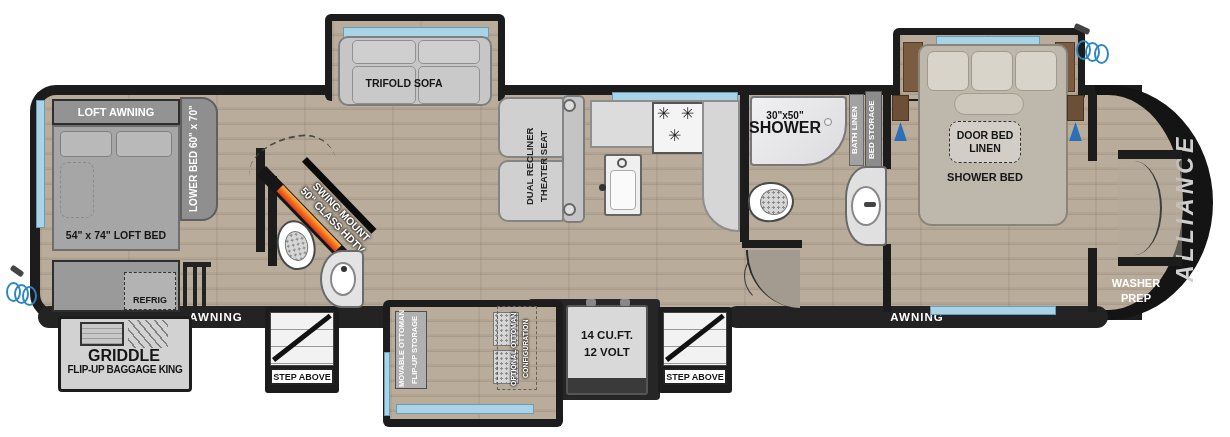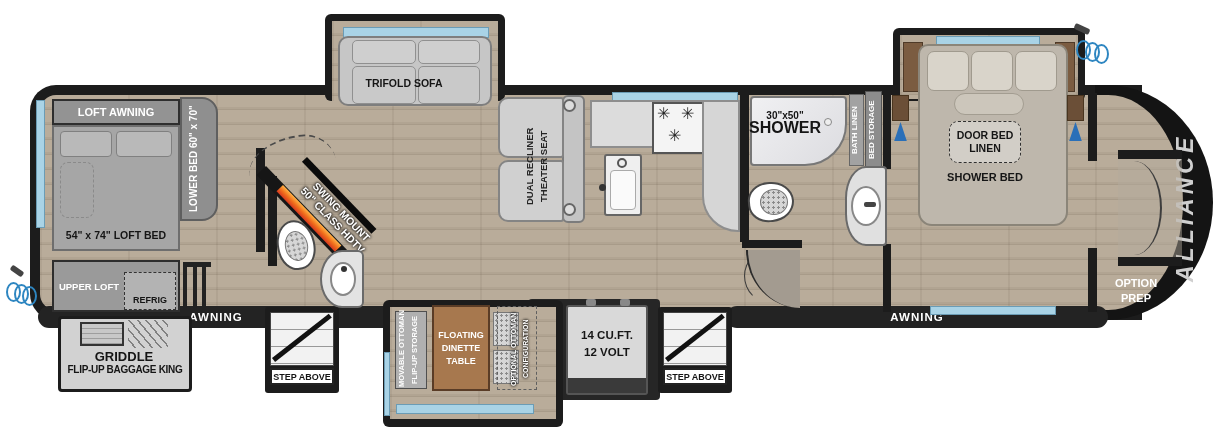--- a/index.html
+++ b/index.html
@@ -57,21 +57,20 @@
     <span class="lbl" style="font-size:11px;">LOFT AWNING</span>
   </div>
   <div class="abs" style="left:52px;top:125px;width:128px;height:126px;background:#a6a6a6;border:2px solid #6e6e6e;"></div>
   <div class="abs" style="left:60px;top:131px;width:52px;height:26px;background:#b9b9b9;border:1.5px solid #808080;border-radius:4px;"></div>
   <div class="abs" style="left:116px;top:131px;width:56px;height:26px;background:#b9b9b9;border:1.5px solid #808080;border-radius:4px;"></div>
   <div class="abs" style="left:60px;top:162px;width:34px;height:56px;border:1.5px dashed #8a8a8a;border-radius:8px;"></div>
   <div class="abs ctr dark-lbl" style="left:54px;top:228px;width:124px;height:14px;font-size:10.5px;">54" x 74" LOFT BED</div>
   <div class="abs" style="left:180px;top:97px;width:38px;height:124px;background:#8f8f8f;border:2px solid #5f5f5f;border-radius:0 16px 16px 0;"></div>
   <div class="abs vt lbl" style="left:188px;top:103px;width:22px;height:112px;font-size:10px;">LOWER BED 60" x 70"</div>
   <div class="abs graybox" style="left:52px;top:260px;width:128px;height:52px;"></div>
-  <div class="abs ctr lbl" style="left:56px;top:260px;width:66px;height:52px;font-size:9.5px;">UPPER LOFT</div>
   <div class="abs" style="left:124px;top:272px;width:52px;height:38px;background:#b3b3b3;border:1.5px dashed #333;"></div>
   <div class="abs ctr dark-lbl" style="left:124px;top:292px;width:52px;height:16px;font-size:9px;">REFRIG</div>
   <div class="abs" style="left:183px;top:262px;width:28px;height:48px;background:repeating-linear-gradient(90deg,#222 0 4px,rgba(0,0,0,0) 4px 9.5px);border-top:5px solid #222;"></div>
 
   <div class="abs wall" style="left:256px;top:148px;width:9px;height:104px;"></div>
   <div class="abs wall" style="left:268px;top:176px;width:9px;height:90px;"></div>
   <div class="abs" style="left:266px;top:166px;width:136px;height:13px;background:#161616;transform:rotate(46deg);transform-origin:0 0;"></div>
   <div class="abs" style="left:283px;top:185px;width:84px;height:9px;background:linear-gradient(180deg,#ffb347,#f2711c,#d63920);transform:rotate(46deg);transform-origin:0 0;"></div>
   <div class="abs" style="left:307px;top:157px;width:100px;height:7px;background:#0b0b0b;transform:rotate(46deg);transform-origin:0 0;"></div>
   <div class="abs" style="left:248px;top:136px;width:88px;height:54px;border-top:2px dashed #4a4a4a;border-radius:100% 60% 0 0 / 100% 90% 0 0;transform:rotate(-8deg);"></div>
@@ -149,21 +148,21 @@
   <span class="abs lamp" style="left:1068px;top:122px;width:15px;height:19px;"></span>
   <div class="abs blue" style="left:930px;top:306px;width:126px;height:9px;"></div>
 
   <div class="abs wall" style="left:1088px;top:93px;width:9px;height:68px;"></div>
   <div class="abs wall" style="left:1088px;top:248px;width:9px;height:64px;"></div>
   <div class="abs col lbl" style="left:1160px;top:98px;width:84px;height:34px;line-height:15px;text-align:center;">
     <span style="font-size:11px;">DRYER</span>
     <span style="font-size:11px;">PREP</span>
   </div>
   <div class="abs col lbl" style="left:1090px;top:274px;width:92px;height:34px;line-height:15px;">
-    <span style="font-size:11px;">OPTION</span>
+    <span style="font-size:11px;">WASHER</span>
     <span style="font-size:11px;">PREP</span>
   </div>
   <div class="abs" style="left:1118px;top:150px;width:64px;height:116px;background:rgba(180,170,158,0.45);"></div>
   <div class="abs wall" style="left:1118px;top:150px;width:64px;height:9px;"></div>
   <div class="abs wall" style="left:1118px;top:257px;width:64px;height:9px;"></div>
   <div class="abs" style="left:1134px;top:161px;width:28px;height:94px;border-right:2px solid #3d3d3d;border-radius:0 100% 100% 0 / 0 50% 50% 0;"></div>
 
   <div class="abs" style="left:528px;top:299px;width:132px;height:101px;background:#262626;border-radius:4px;"></div>
   <div class="abs" style="left:537px;top:314px;width:26px;height:78px;background:#bdbdbd;border:1px solid #555;"></div>
   <div class="abs vt lbl" style="left:538px;top:318px;width:13px;height:70px;font-size:9px;color:#1e1e1e;">PULL-OUT</div>
@@ -177,35 +176,30 @@
     <span class="dark-lbl" style="font-size:11.5px;">12 VOLT</span>
   </div>
 
   <div class="abs wall" style="left:383px;top:300px;width:180px;height:127px;border-radius:6px;"></div>
   <div class="abs floor" style="left:390px;top:307px;width:166px;height:112px;"></div>
   <div class="abs blue" style="left:396px;top:404px;width:138px;height:10px;"></div>
   <div class="abs blue" style="left:384px;top:352px;width:6px;height:64px;"></div>
   <div class="abs" style="left:395px;top:311px;width:32px;height:78px;background:#b0b0b0;border:1.5px solid #4f4f4f;"></div>
   <div class="abs vt lbl" style="left:397px;top:313px;width:13px;height:74px;font-size:7.5px;">MOVABLE OTTOMAN</div>
   <div class="abs vt lbl" style="left:410px;top:313px;width:13px;height:74px;font-size:7.5px;">FLIP-UP STORAGE</div>
-  <div class="abs col" style="left:432px;top:305px;width:58px;height:86px;background:#a7784e;border:2px solid #5a3c26;line-height:13px;">
-    <span class="lbl" style="font-size:9px;">FLOATING</span>
-    <span class="lbl" style="font-size:9px;">DINETTE</span>
-    <span class="lbl" style="font-size:9px;">TABLE</span>
-  </div>
   <div class="abs dotted-cushion" style="left:493px;top:312px;width:26px;height:34px;"></div>
   <div class="abs dotted-cushion" style="left:493px;top:350px;width:26px;height:34px;"></div>
   <div class="abs" style="left:497px;top:306px;width:40px;height:84px;border:1.5px dashed #5f5f5f;"></div>
   <div class="abs vt lbl shadow" style="left:510px;top:310px;width:12px;height:78px;font-size:7px;">OPTIONAL OTTOMAN</div>
   <div class="abs vt lbl shadow" style="left:522px;top:310px;width:12px;height:78px;font-size:7px;">CONFIGURATION</div>
 
   <div class="abs" style="left:58px;top:316px;width:134px;height:76px;background:#d2d2d2;border:3px solid #1c1c1c;border-radius:4px;"></div>
   <div class="abs" style="left:80px;top:322px;width:44px;height:24px;background:repeating-linear-gradient(180deg,#c8c8c8 0 4px,#9e9e9e 4px 5px);border:2px solid #333;"></div>
   <div class="abs" style="left:128px;top:320px;width:40px;height:28px;background:repeating-linear-gradient(50deg,rgba(0,0,0,0) 0 5px,#555 5px 6.5px);opacity:0.65;"></div>
-  <div class="abs ctr dark-lbl" style="left:60px;top:350px;width:128px;height:12px;font-size:13px;">GRIDDLE</div>
+  <div class="abs ctr dark-lbl" style="left:60px;top:350px;width:128px;height:12px;font-size:16px;">GRIDDLE</div>
   <div class="abs ctr dark-lbl" style="left:58px;top:363px;width:134px;height:12px;font-size:10px;letter-spacing:-0.3px;">FLIP-UP BAGGAGE KING</div>
 
   <div class="abs wall" style="left:265px;top:307px;width:74px;height:86px;border-radius:3px;"></div>
   <div class="abs" style="left:270px;top:312px;width:64px;height:54px;background:#f2f2f2 repeating-linear-gradient(180deg,rgba(0,0,0,0) 0 16px,#999 16px 17px);border:1.5px solid #444;"></div>
   <div class="abs" style="left:272px;top:358px;width:72px;height:5px;background:#111;transform:rotate(-38deg);transform-origin:0 0;"></div>
   <div class="abs ctr" style="left:270px;top:368px;width:64px;height:17px;background:#fff;border:2px solid #222;">
     <span class="dark-lbl" style="font-size:9px;">STEP ABOVE</span>
   </div>
   <div class="abs wall" style="left:658px;top:307px;width:74px;height:86px;border-radius:3px;"></div>
   <div class="abs" style="left:663px;top:312px;width:64px;height:54px;background:#f2f2f2 repeating-linear-gradient(180deg,rgba(0,0,0,0) 0 16px,#999 16px 17px);border:1.5px solid #444;"></div>

